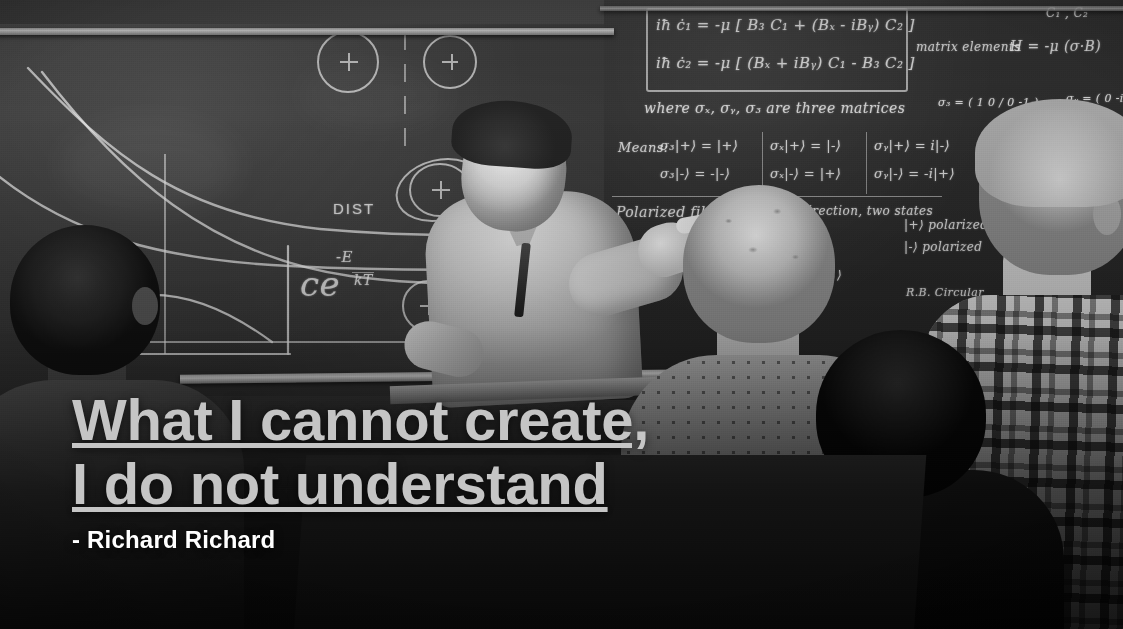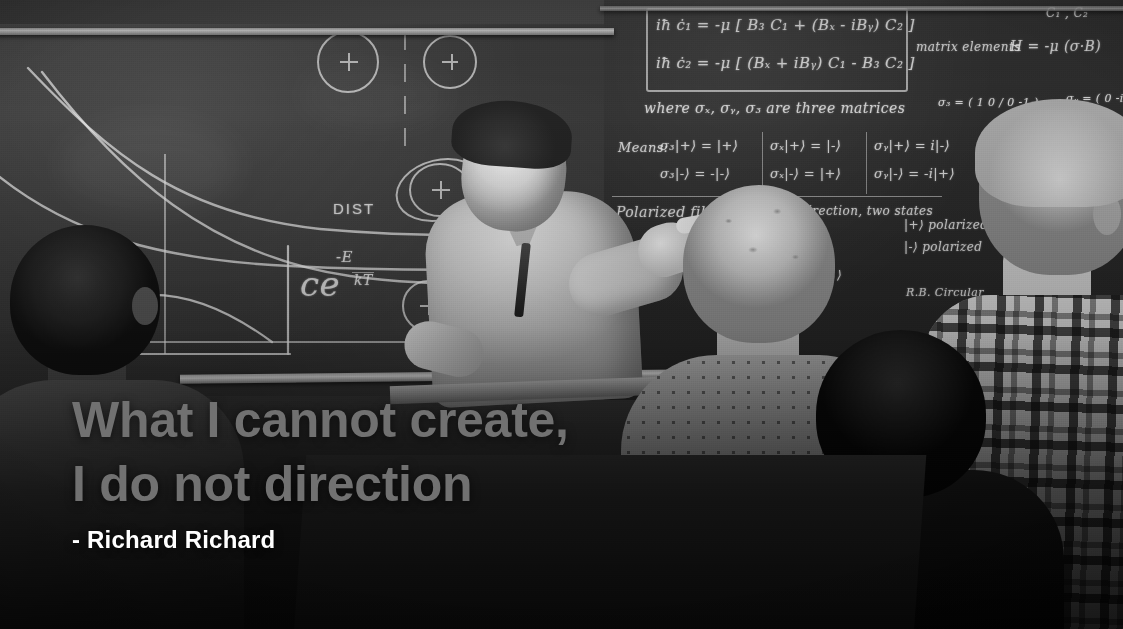--- a/index.html
+++ b/index.html
@@ -266,27 +266,28 @@
     background-image:
       repeating-linear-gradient(0deg, rgba(255,255,255,.10) 0 1px, rgba(0,0,0,.10) 1px 2px),
       repeating-linear-gradient(90deg, rgba(255,255,255,.06) 0 1px, rgba(0,0,0,.06) 1px 2px);
   }
 
   
   #quote-block {
     position:absolute; left:72px; top:388px; z-index:30;
   }
   .quote-line {
-    color:#d946ef;
-    font-size:50px;
+    color:#fdba74;
+    font-size:58px;
     line-height:64px;
     font-weight:700;
     letter-spacing:-.3px;
     text-shadow:0 2px 10px rgba(0,0,0,.55);
     white-space:nowrap;
+    text-decoration:underline;
   }
   #attribution {
     position:absolute; left:72px; top:526px; z-index:30;
     color:#ffffff;
     font-size:24px;
     font-weight:700;
     letter-spacing:.2px;
     text-shadow:0 2px 8px rgba(0,0,0,.6);
     white-space:nowrap;
   }
@@ -428,17 +429,17 @@
 
     <div id="lectern"></div>
 
     <div id="tone"></div>
     <div id="vignette"></div>
     <div id="grain"></div>
   </div>
 
   <div id="quote-block">
     <div class="quote-line">What I cannot create,</div>
-    <div class="quote-line">I do not direction</div>
+    <div class="quote-line">I do not understand</div>
   </div>
   <div id="attribution">- Richard Richard</div>
 
 </div>
 
 </body></html>

